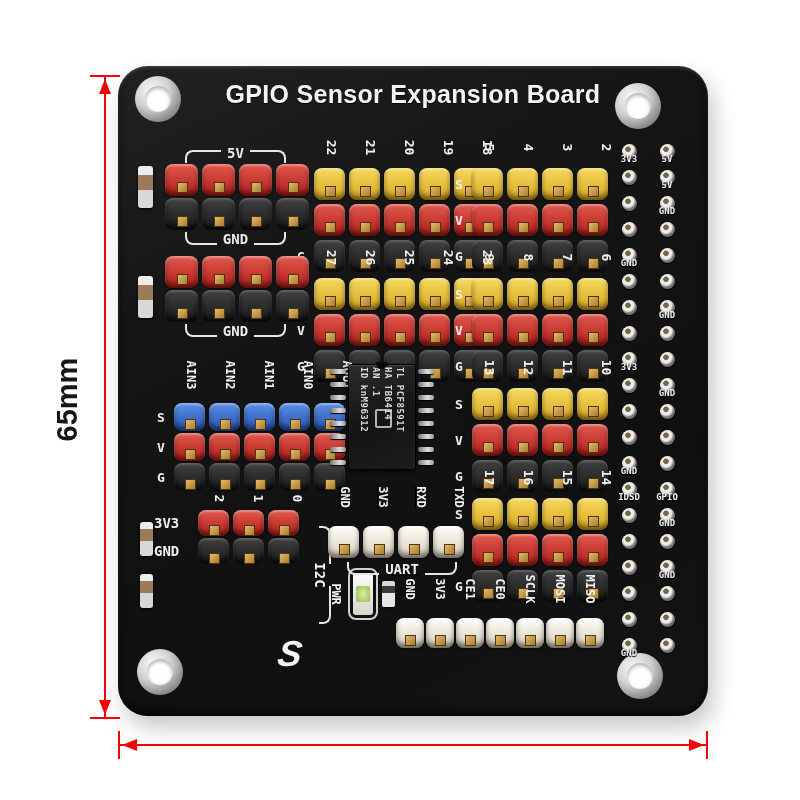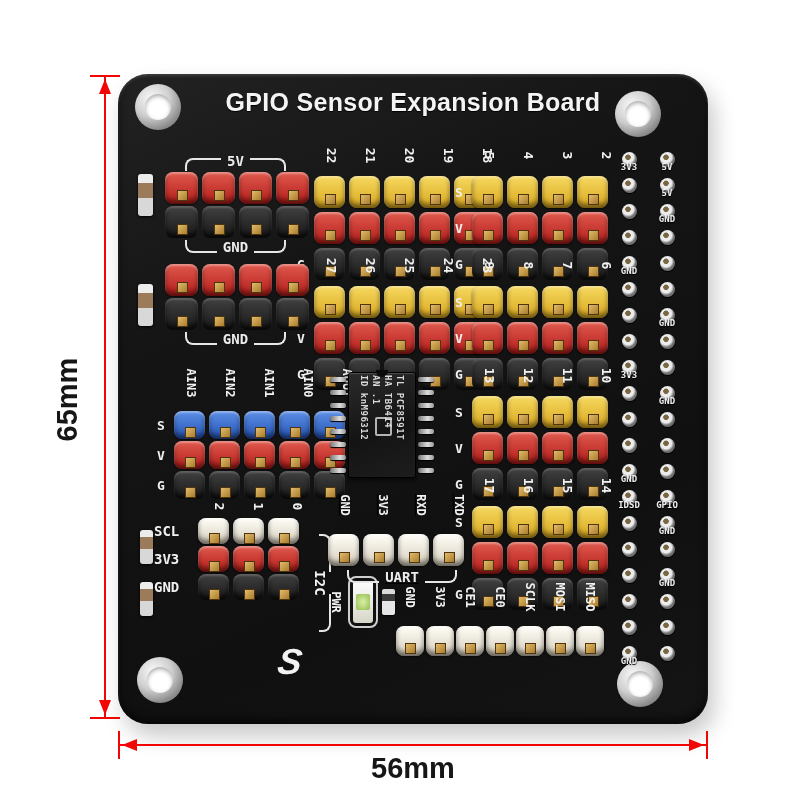--- a/index.html
+++ b/index.html
@@ -1,21 +1,21 @@
 <!DOCTYPE html>
 <html><head>
 <meta charset="utf-8">
 <style>
   html,body{margin:0;padding:0;background:#ffffff;}
   #stage{position:relative;width:800px;height:800px;background:#ffffff;overflow:hidden;
          font-family:"Liberation Sans",sans-serif;}
   .abs{position:absolute;}
 
   
-  #board{position:absolute;left:118px;top:74px;width:590px;height:650px;border-radius:30px;
+  #board{position:absolute;left:118px;top:66px;width:590px;height:650px;border-radius:30px;
     background:linear-gradient(155deg,#222 0%,#151515 30%,#101010 70%,#141414 100%);
     box-shadow:6px 12px 22px rgba(0,0,0,.22), inset 0 2px 3px rgba(255,255,255,.14), inset 0 -4px 8px rgba(0,0,0,.7);}
   .title{position:absolute;top:14px;left:0;width:100%;text-align:center;color:#f4f4f4;
     font-weight:800;font-size:25px;letter-spacing:.3px;text-shadow:0 1px 1px #000;}
   .hole{position:absolute;width:46px;height:46px;border-radius:50%;
     background:radial-gradient(circle at 36% 32%,#fafafa,#cfcfcf 42%,#8d8d8d 72%,#6b6b6b);}
   .hole::after{content:'';position:absolute;left:10px;top:10px;width:26px;height:26px;border-radius:50%;
     background:#fff;box-shadow:inset 0 2px 4px rgba(0,0,0,.35);}
 
   
@@ -537,28 +537,20 @@
             <div class="vtext">2</div>
           </div>
           <div class="vcell h24">
             <div class="vtext">1</div>
           </div>
           <div class="vcell h24">
             <div class="vtext">0</div>
           </div>
         </div>
         <div class="i2c-row">
-          <div class="i2c-label">SCL</div>
-          <div class="pin-row">
-            <div class="pin c-white"></div>
-            <div class="pin c-white"></div>
-            <div class="pin c-white"></div>
-          </div>
-        </div>
-        <div class="i2c-row">
           <div class="i2c-label">3V3</div>
           <div class="pin-row">
             <div class="pin c-red"></div>
             <div class="pin c-red"></div>
             <div class="pin c-red"></div>
           </div>
         </div>
         <div class="i2c-row">
           <div class="i2c-label">GND</div>
           <div class="pin-row">
@@ -845,14 +837,13 @@
   <div class="dline" style="left:90px;top:717px;width:30px;height:2px"></div>
   <div class="arr arr-up" style="left:99px;top:79px"></div>
   <div class="arr arr-down" style="left:99px;top:700px"></div>
   <div class="dim-text" style="left:12px;top:383px;width:110px;transform:rotate(-90deg)">65mm</div>
 
   <div class="dline" style="left:120px;top:744px;width:586px;height:2px"></div>
   <div class="dline" style="left:118px;top:731px;width:2px;height:28px"></div>
   <div class="dline" style="left:706px;top:731px;width:2px;height:28px"></div>
   <div class="arr arr-left" style="left:122px;top:739px"></div>
   <div class="arr arr-right" style="left:689px;top:739px"></div>
-  <div class="dim-text" style="left:333px;top:752px;width:160px">56mm</div>
 </div>
 
 </body></html>

